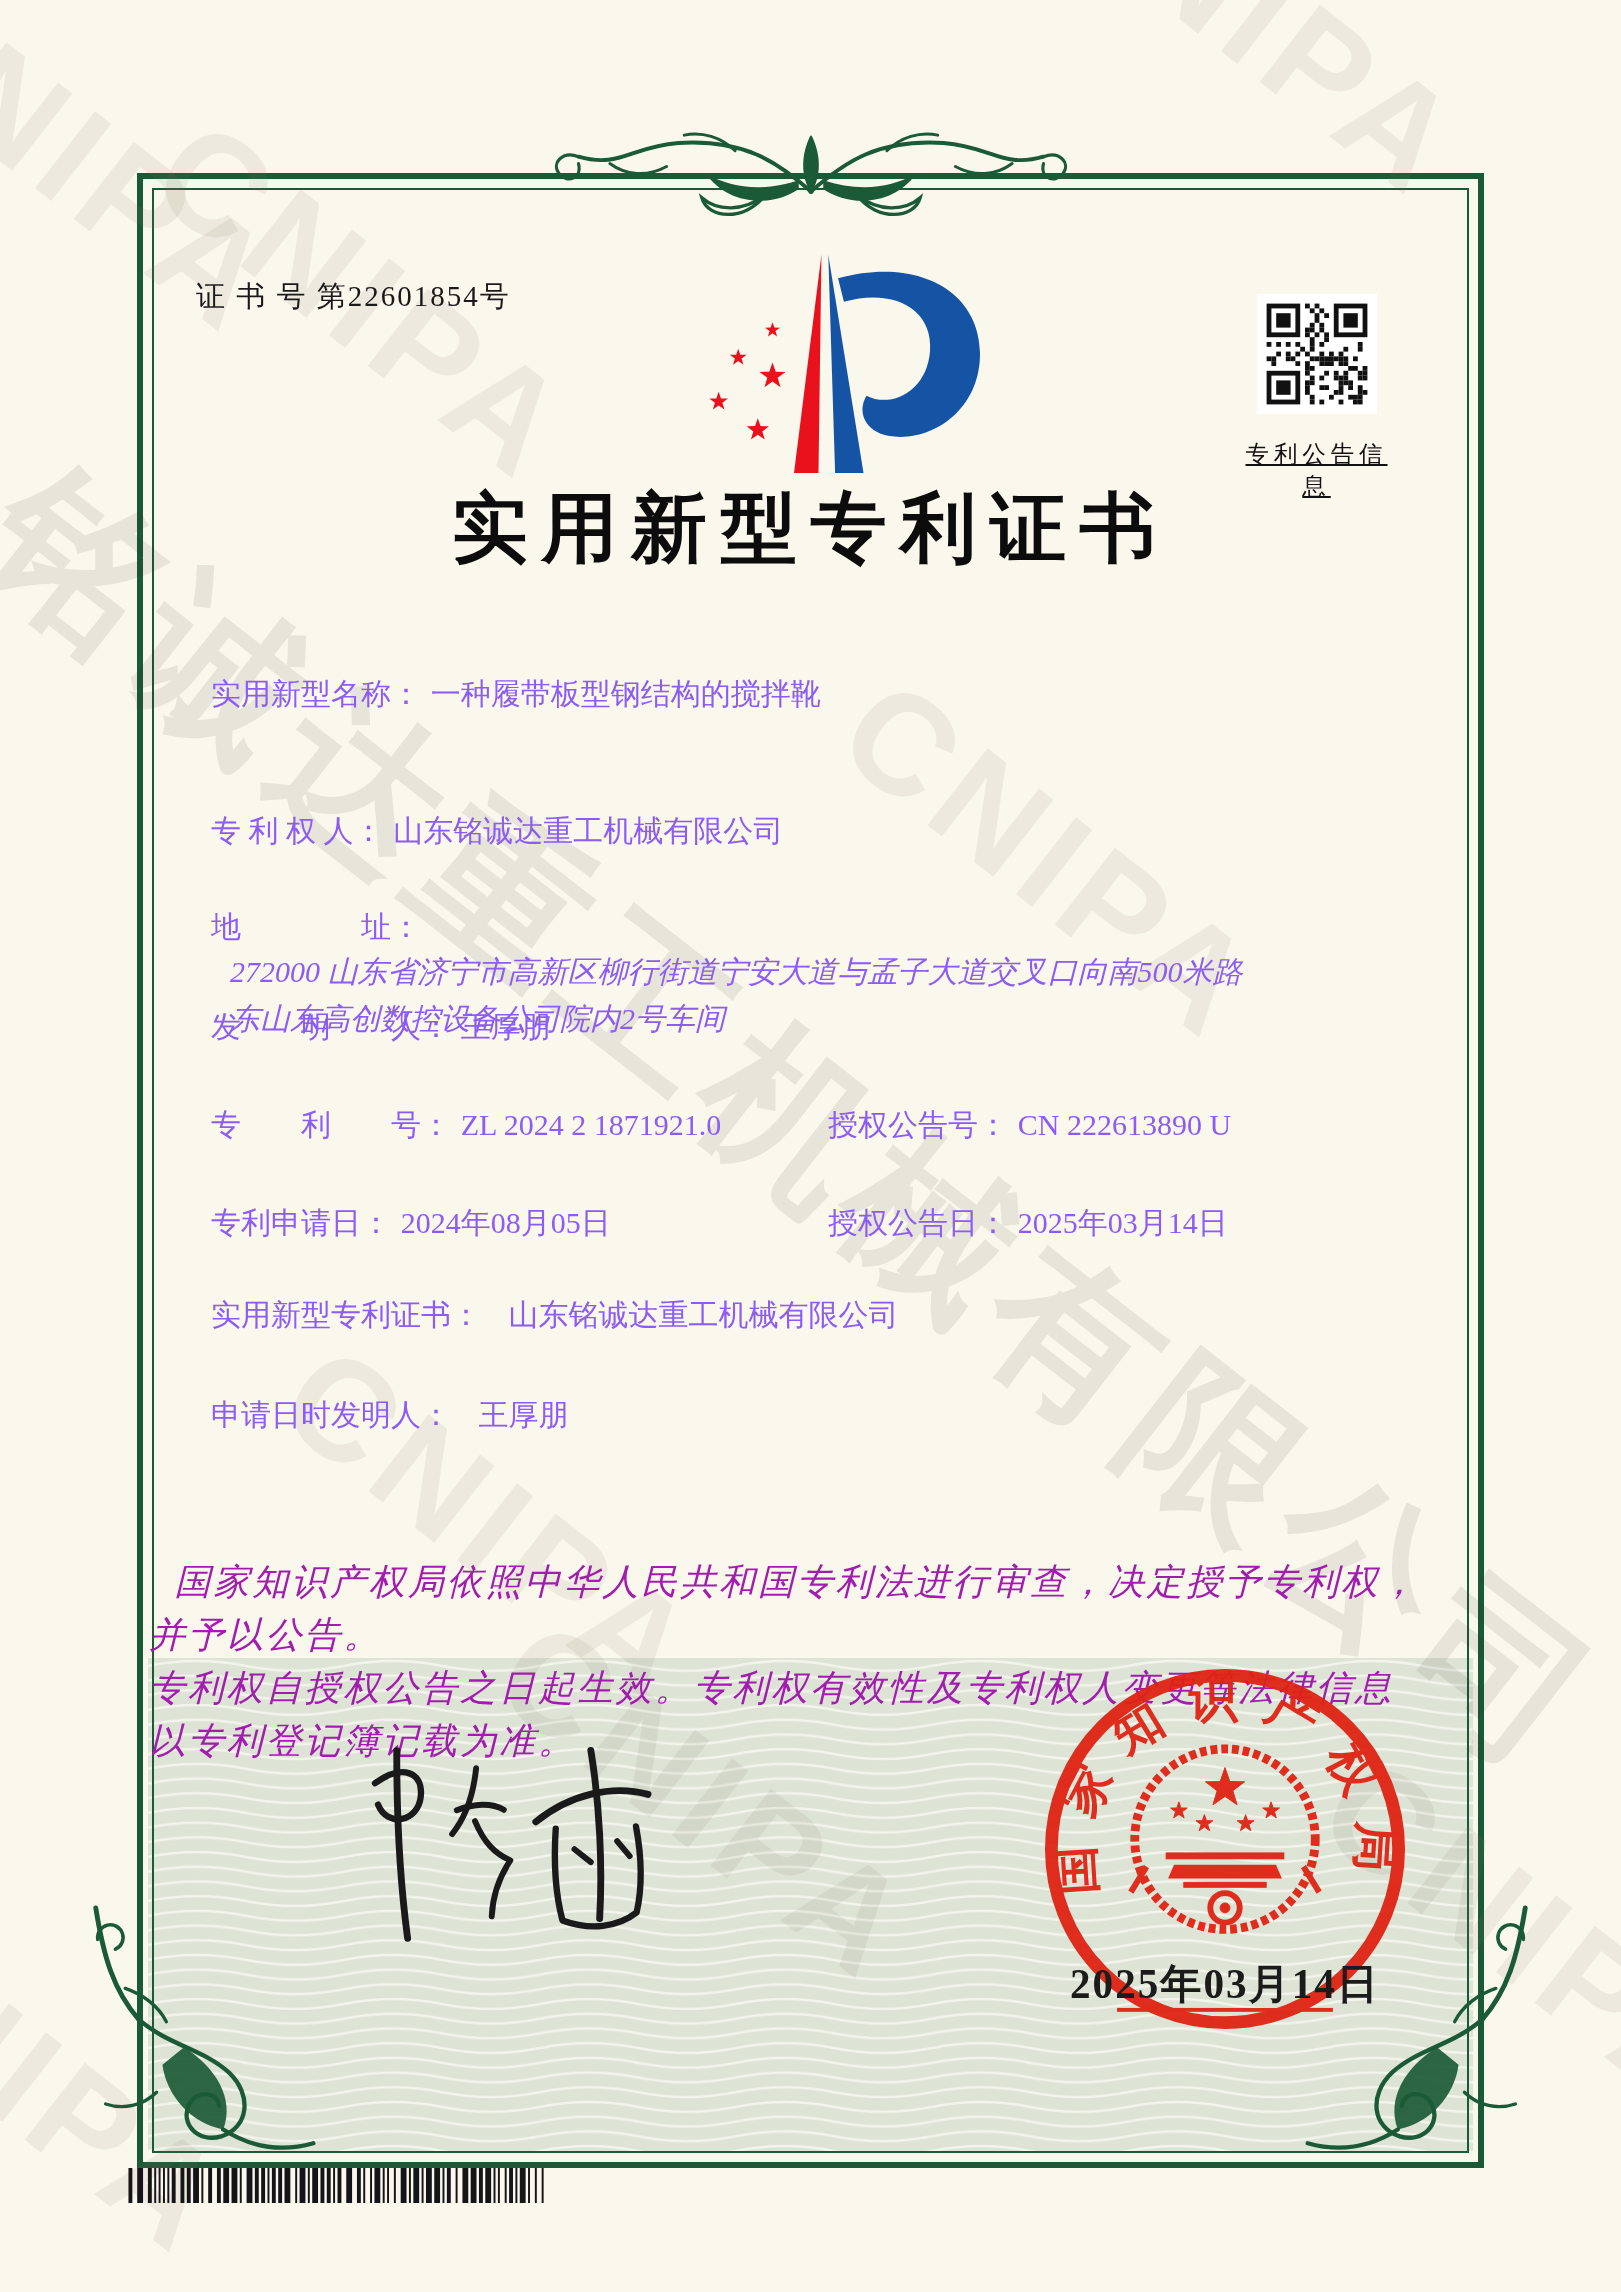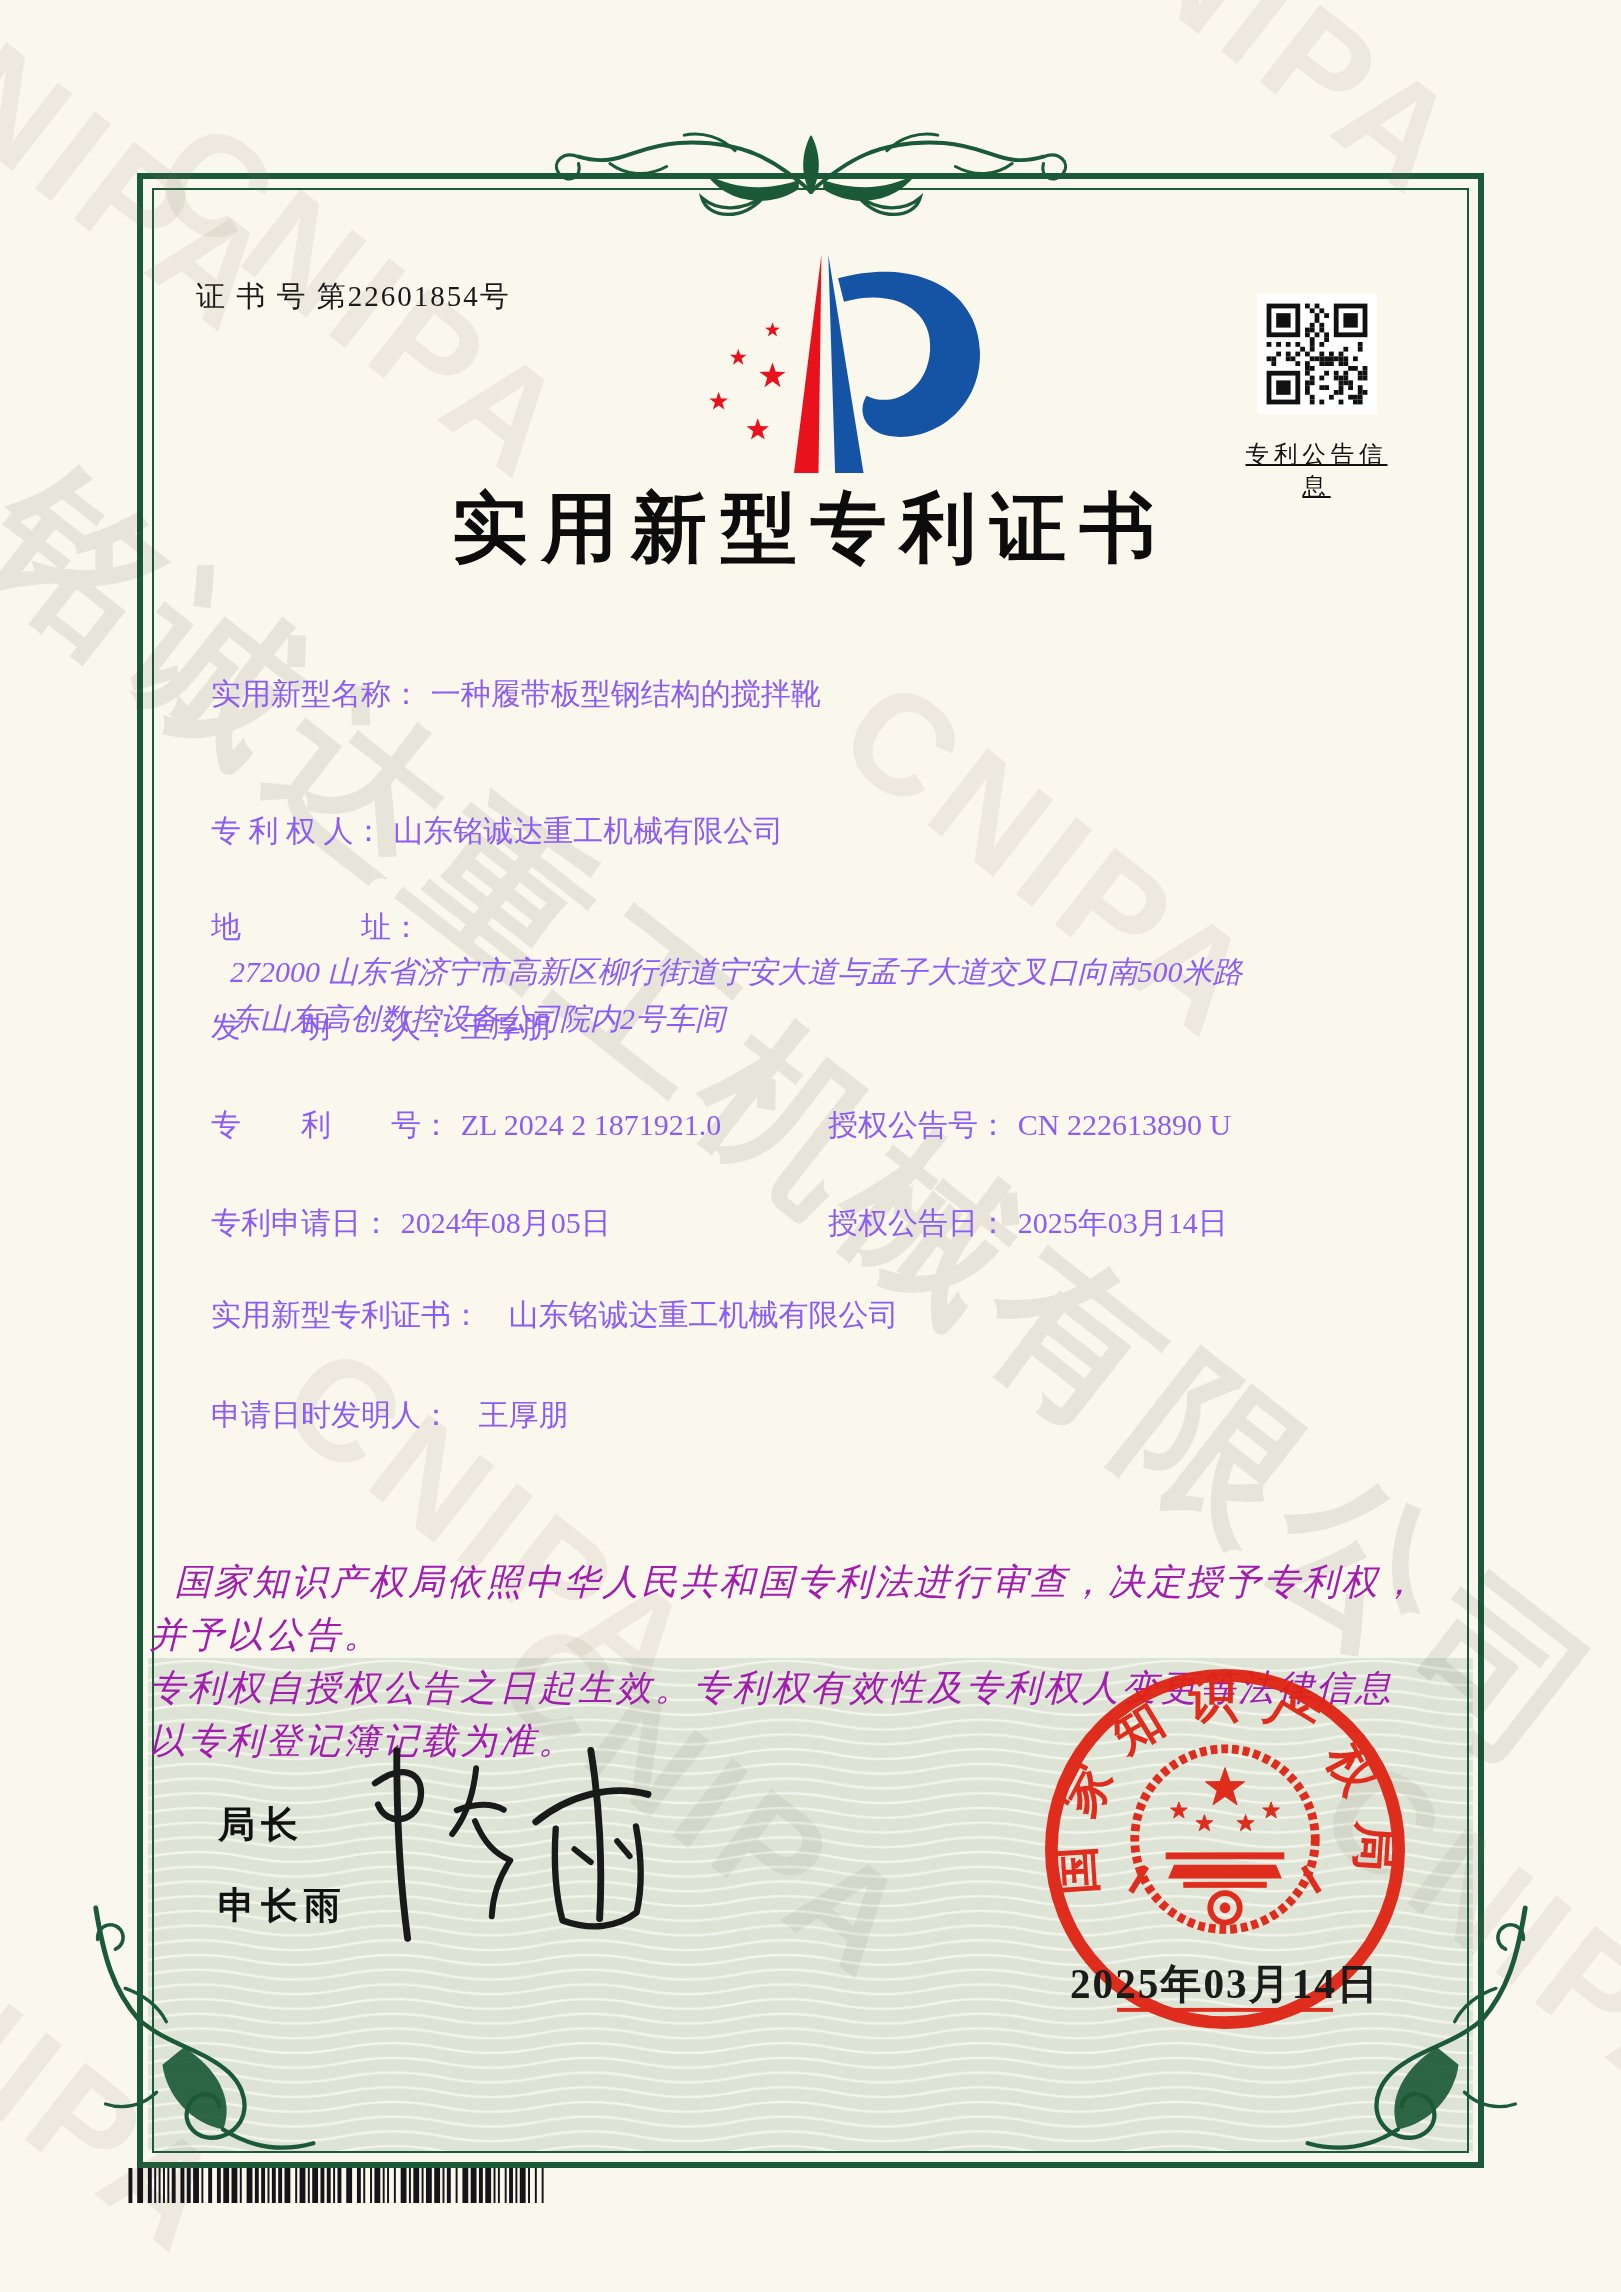--- a/index.html
+++ b/index.html
@@ -268,24 +268,20 @@
       <div class="row r7">
         <span class="lbl">申请日时发明人：</span><span class="val" style="margin-left:27.4px">王厚朋</span>
       </div>
     </div>
 
     <div class="legal">
       <div class="l1">国家知识产权局依照中华人民共和国专利法进行审查，决定授予专利权，并予以公告。</div>
       <div class="l2">专利权自授权公告之日起生效。专利权有效性及专利权人变更等法律信息以专利登记簿记载为准。</div>
     </div>
 
-    <div class="director">
-      <div>局长</div>
-      <div>申长雨</div>
-    </div>
 
     <svg class="signature" width="294" height="230" viewBox="0 0 300 235" fill="none" stroke="#1a1a1a" stroke-linecap="round" stroke-linejoin="round">
       <g transform="rotate(-3 150 120)">
         <path d="M38,8 C35,62 34,138 39,200" stroke-width="7"></path>
         <path d="M14,40 C42,22 64,30 60,56 C56,82 24,86 16,62" stroke-width="6.5"></path>
         <path d="M118,30 c-4,26 -12,48 -28,66" stroke-width="6"></path>
         <path d="M96,72 c18,-6 36,-6 48,2" stroke-width="6"></path>
         <path d="M114,84 c8,22 18,34 34,42 c-12,16 -20,36 -22,56" stroke-width="6"></path>
         <path d="M176,88 C212,62 256,54 292,66" stroke-width="7"></path>
         <path d="M236,18 C242,72 242,136 236,190" stroke-width="7"></path>

